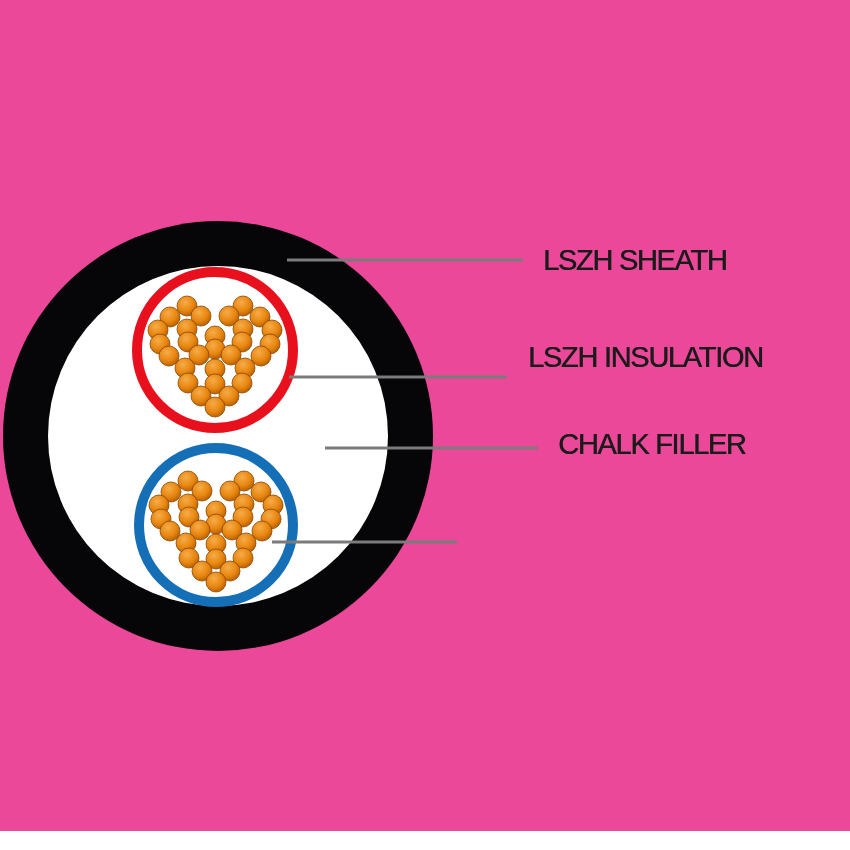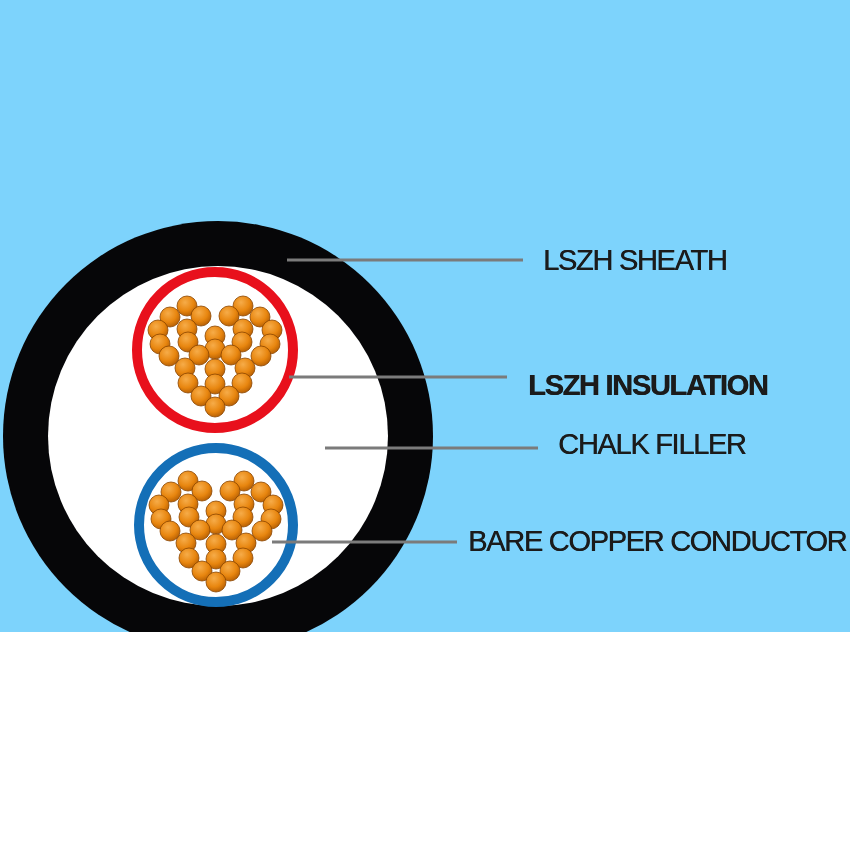--- a/index.html
+++ b/index.html
@@ -4,22 +4,22 @@
 <style>
   html, body {
     margin: 0;
     padding: 0;
     background: #ffffff;
     font-family: "Liberation Sans", sans-serif;
   }
   .stage {
     position: relative;
     width: 850px;
-    height: 632px;
-    background: #7dd3fc;
+    height: 831px;
+    background: #ec4899;
     overflow: hidden;
   }
   .diagram-svg {
     position: absolute;
     left: 0;
     top: 0;
     width: 850px;
     height: 850px;
   }
   .sheath-outer { fill: var(--sheath, #060608); }
@@ -50,21 +50,21 @@
     position: absolute;
     color: var(--label_text, #1b1b1b);
     font-size: 29px;
     font-weight: 400;
     letter-spacing: -1.3px;
     line-height: 34px;
     white-space: nowrap;
     text-shadow: 0.5px 0 currentColor;
   }
   .label-sheath    { left: 543px; top: 243px; }
-  .label-insulation{ left: 528px; top: 368px; font-weight: bold; }
+  .label-insulation{ left: 528px; top: 340px; }
   .label-filler    { left: 558px; top: 427px; }
   .label-conductor { left: 468px; top: 524px; }
 </style>
 </head>
 <body>
 
 <div class="stage">
 
   <svg class="diagram-svg" viewBox="0 0 850 850">
     <defs>
@@ -147,15 +147,14 @@
 
     <line class="leader-line" x1="287" y1="260" x2="523" y2="260"></line>
     <line class="leader-line" x1="289" y1="377" x2="507" y2="377"></line>
     <line class="leader-line" x1="325" y1="448" x2="538" y2="448"></line>
     <line class="leader-line" x1="272" y1="542" x2="457" y2="542"></line>
   </svg>
 
   <div class="label label-sheath">LSZH SHEATH</div>
   <div class="label label-insulation">LSZH INSULATION</div>
   <div class="label label-filler">CHALK FILLER</div>
-  <div class="label label-conductor">BARE COPPER CONDUCTOR</div>
 
 </div>
 
 </body></html>

